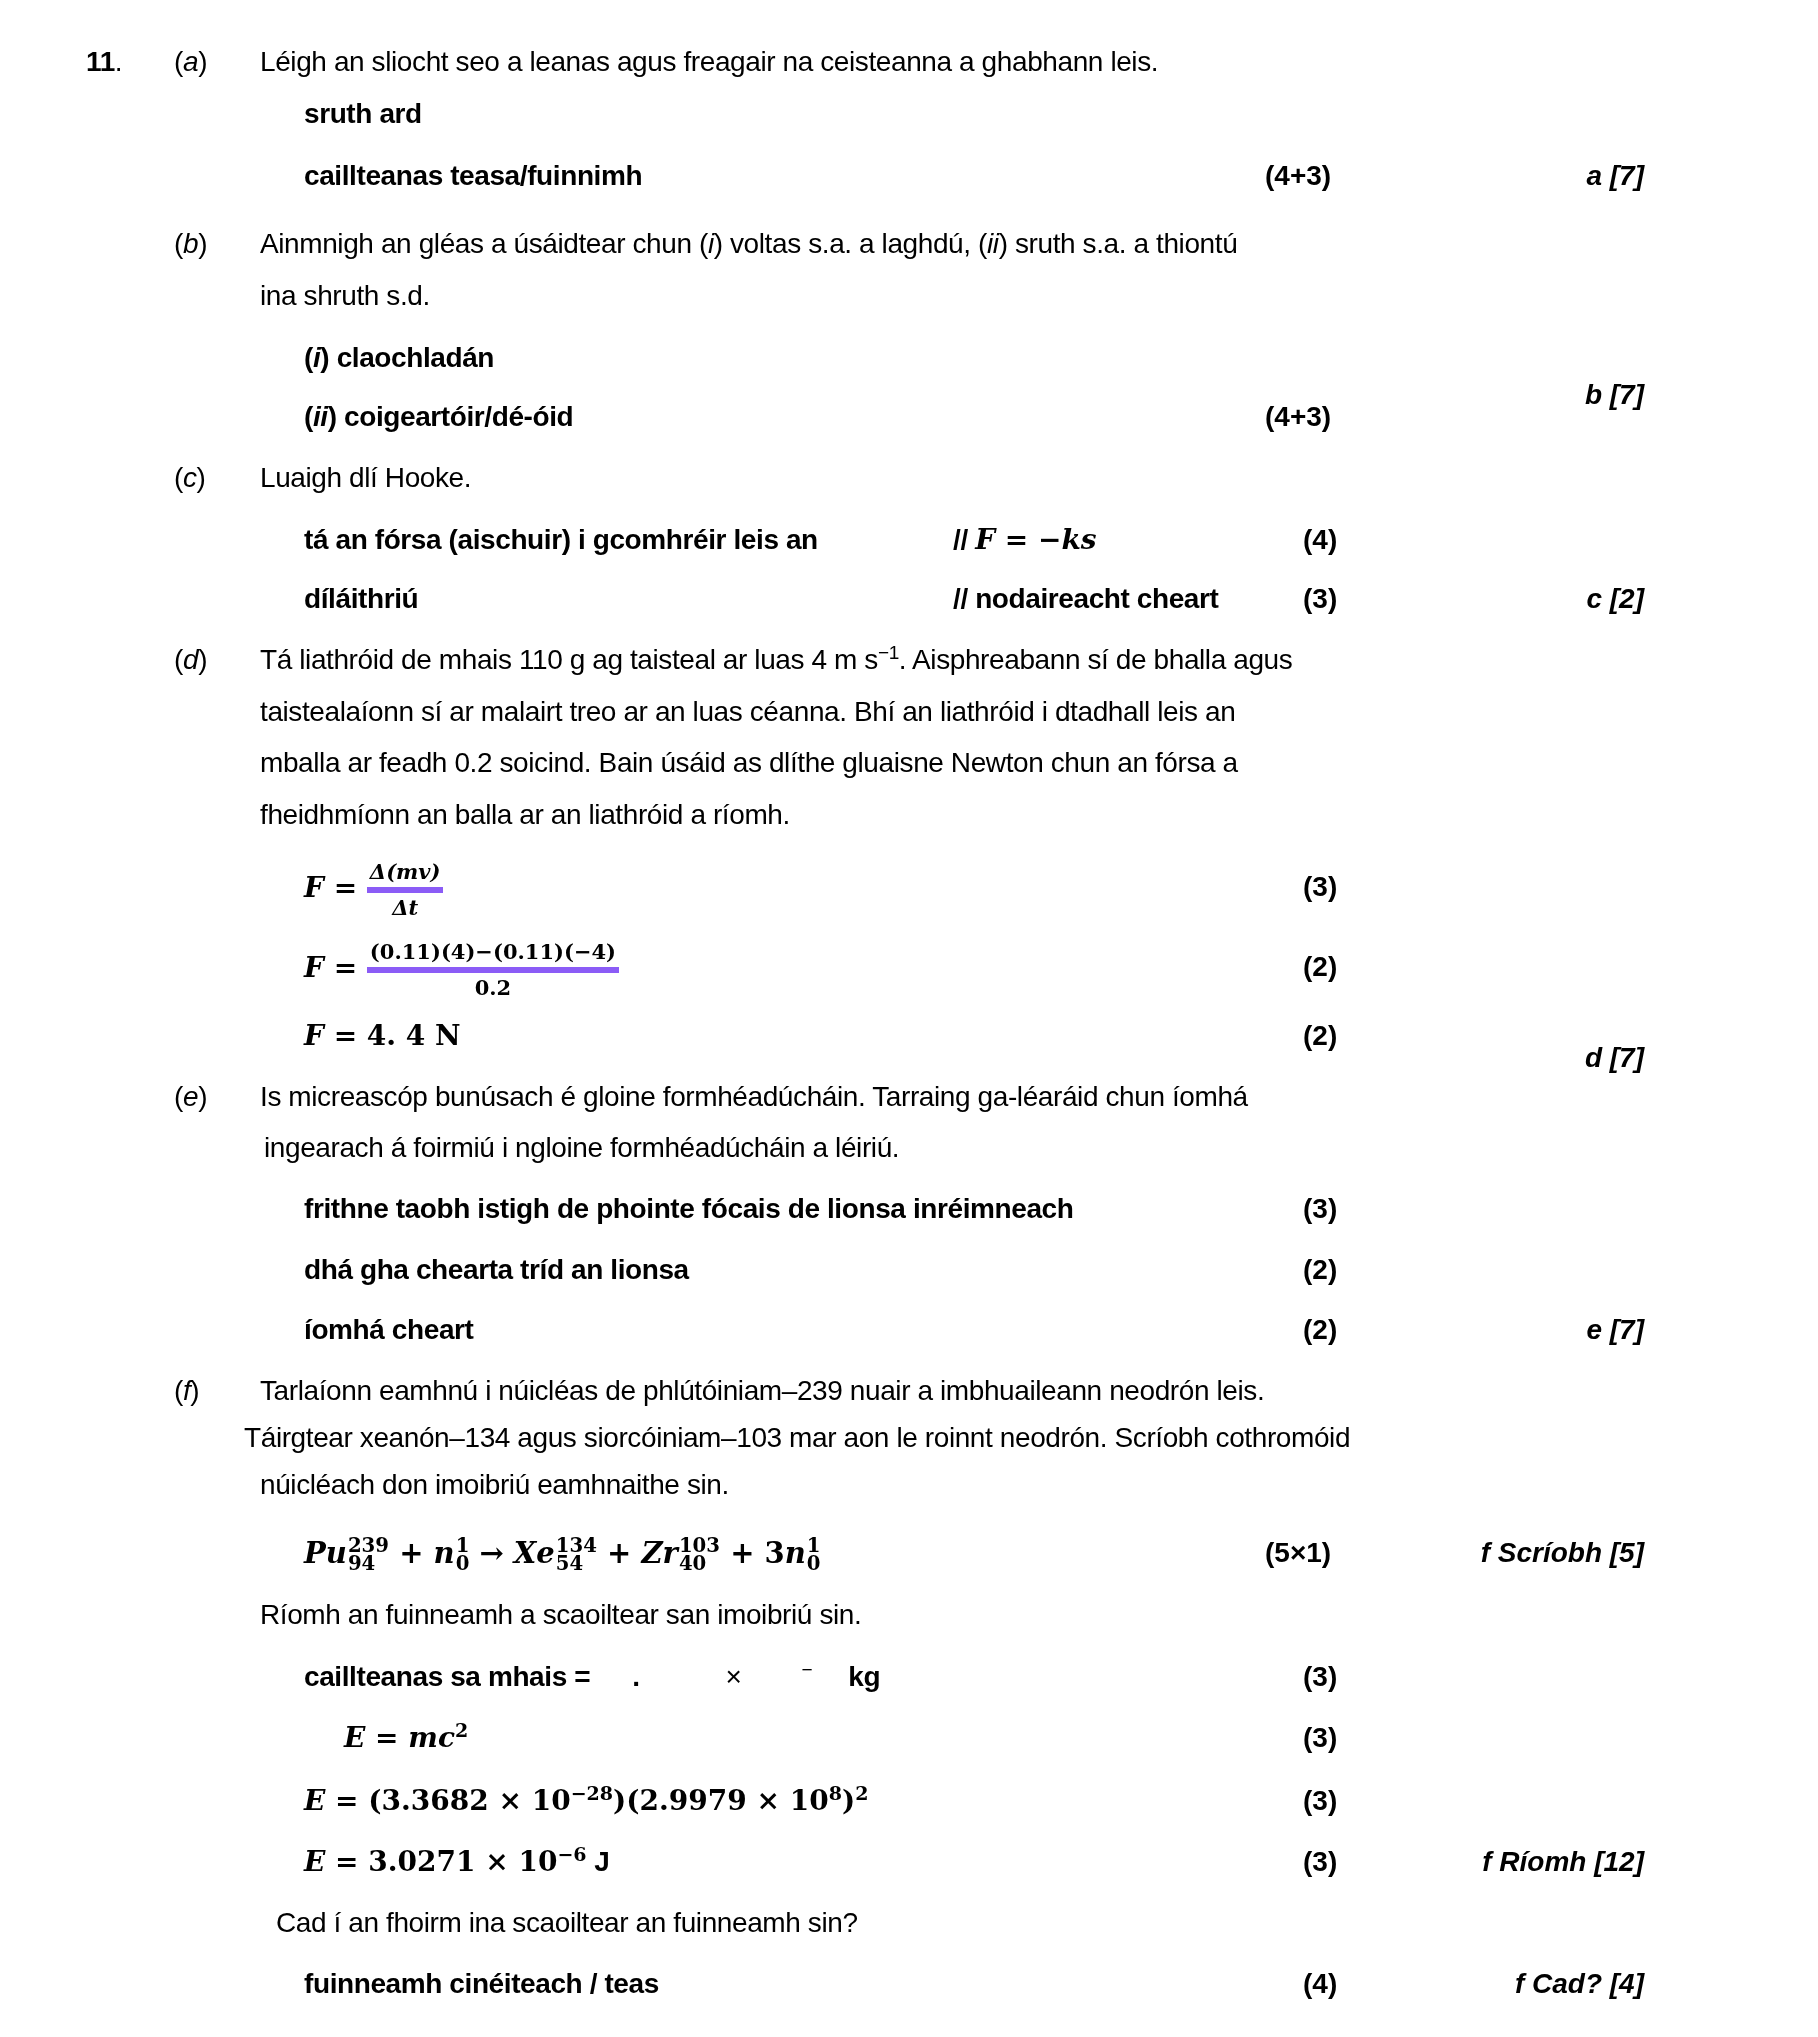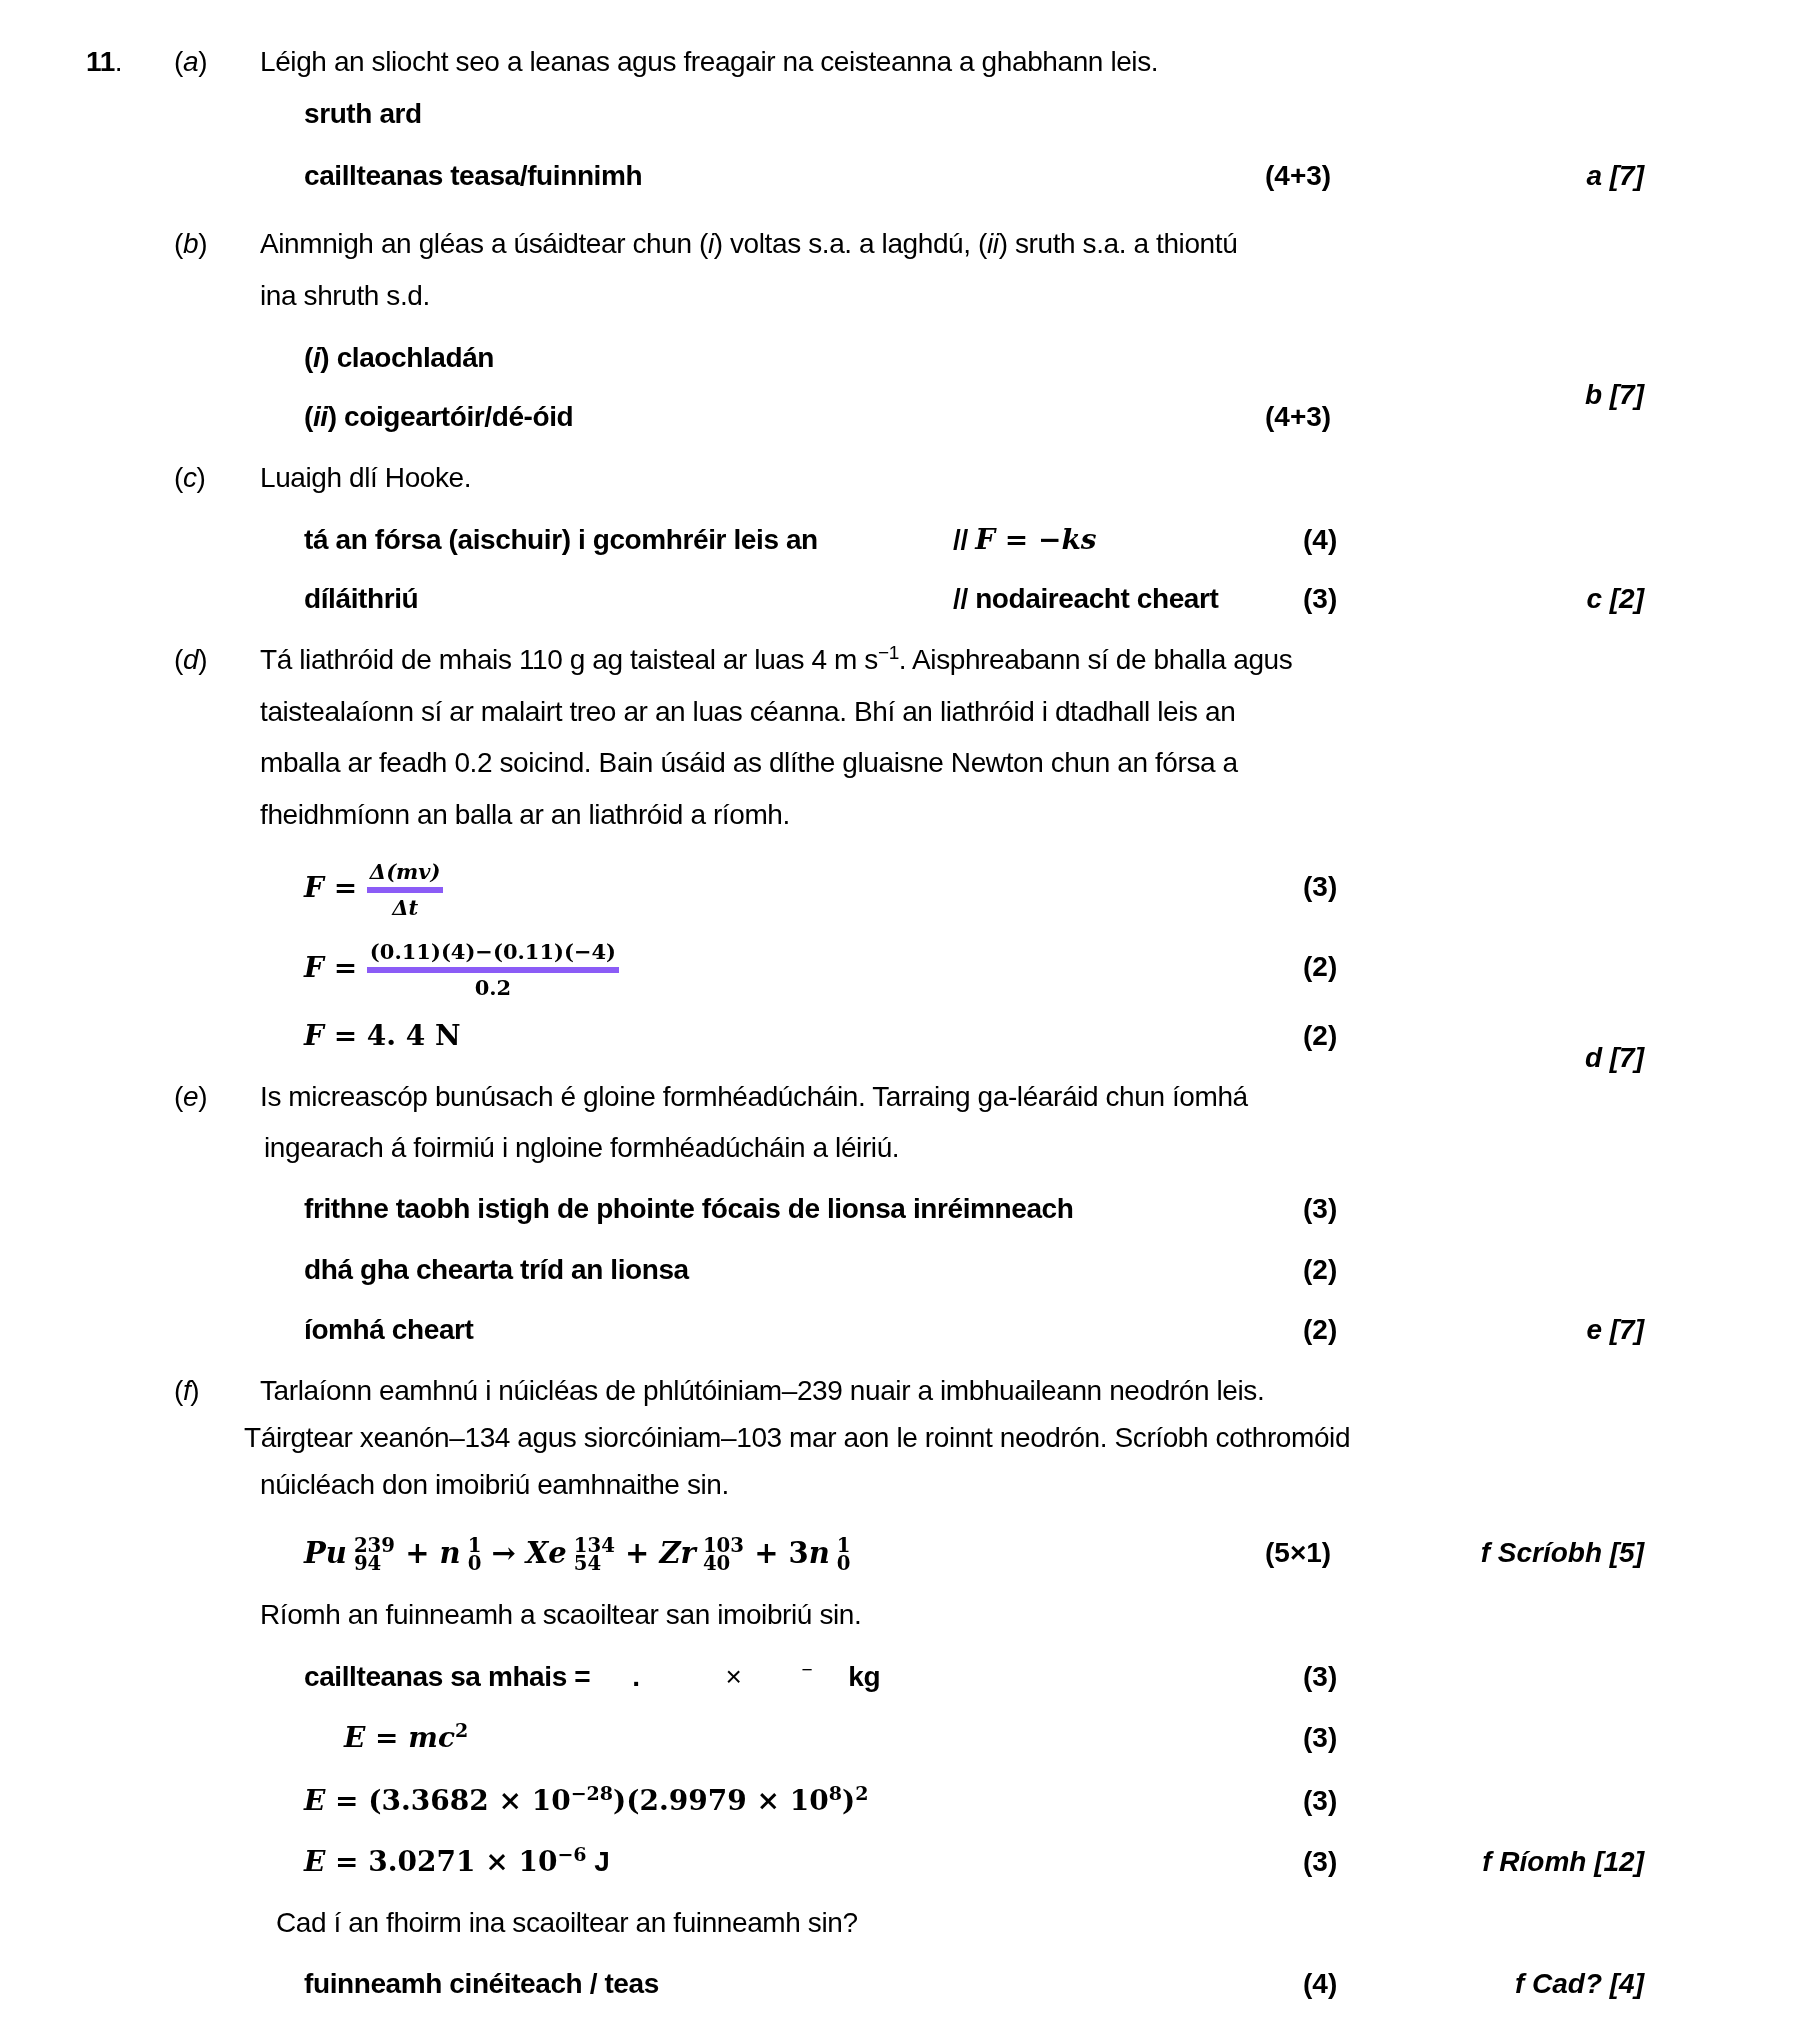--- a/index.html
+++ b/index.html
@@ -10,21 +10,21 @@
   .i { font-style:italic; }
   .num { font-weight:bold; }
   .math { font-family:"DejaVu Serif", "Liberation Serif", serif; font-weight:bold; letter-spacing:0; }
   .mi { font-style:italic; }
   .mark { position:absolute; white-space:nowrap; font-size:28px; line-height:36px; font-weight:bold; }
   .total { position:absolute; white-space:nowrap; font-size:28px; line-height:36px; font-weight:bold; font-style:italic; right:174px; text-align:right; }
   .frac { display:inline-block; vertical-align:middle; text-align:center; font-size:21px; line-height:26px; }
   .frac .top { display:block; border-bottom:6px solid #8b5cf6; padding:0 3px 2px 3px; }
   .frac .bot { display:block; padding-top:2px; }
   sup, sub { font-size:0.68em; line-height:0; }
-  .iso { display:inline-block; vertical-align:middle; line-height:1; font-size:0.68em; text-align:left; margin-left:7px; }
+  .iso { display:inline-block; vertical-align:middle; line-height:1; font-size:0.68em; text-align:left; margin-left:1px; }
   .iso span { display:block; }
   .iso .up { margin-bottom:-2px; }
 </style>
 </head>
 <body>
 
 <div class="ln" style="left:86px; top:44px;"><span class="num">11</span><span>.</span></div>
 
 <div class="ln" style="left:174px; top:44px;">(<span class="i">a</span>)</div>
 <div class="ln" style="left:260px; top:44px;">Léigh an sliocht seo a leanas agus freagair na ceisteanna a ghabhann leis.</div>

